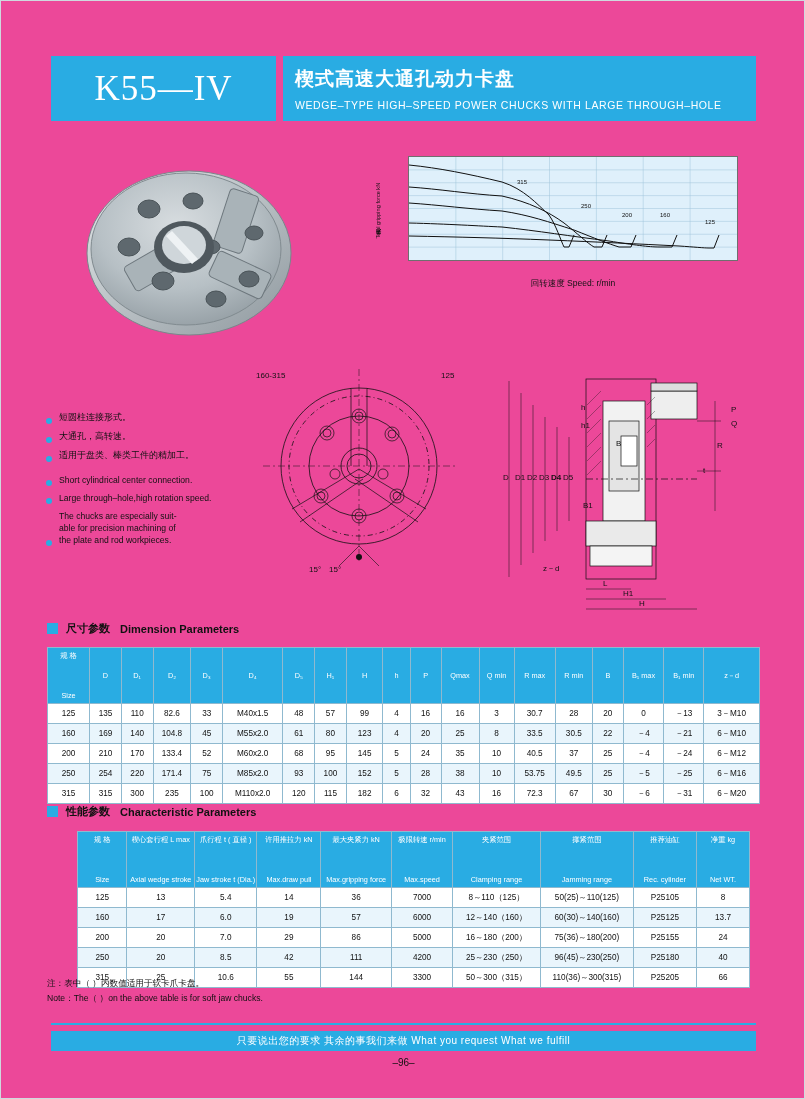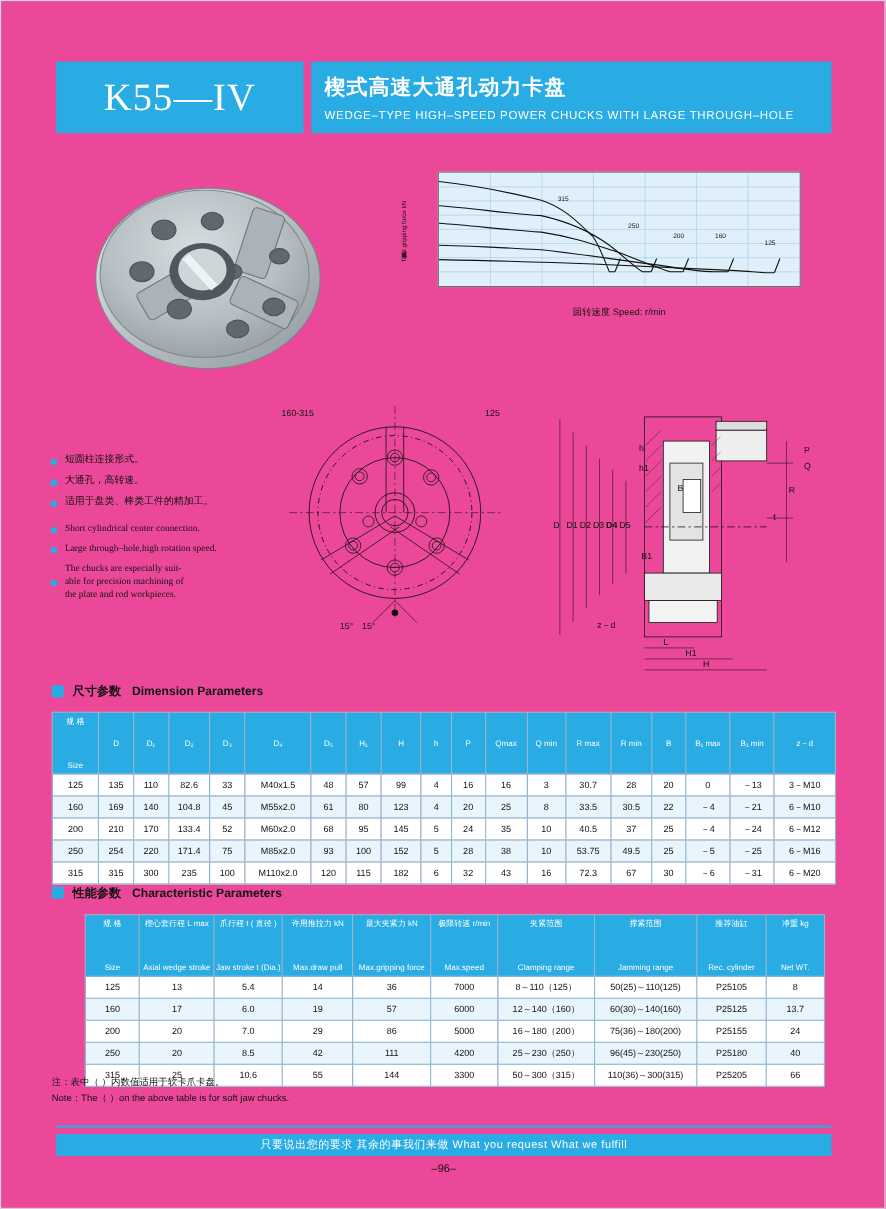--- a/index.html
+++ b/index.html
@@ -43,21 +43,21 @@
   .header-right .en{
     color:#ffffff;font-size:10.5px;letter-spacing:.6px;margin-top:7px;
   }
 
   
   .photo{
     position:absolute;left:70px;top:160px;width:240px;height:180px;
   }
   
   .chart-wrap{
-    position:absolute;left:365px;top:155px;width:380px;height:150px;
+    position:absolute;left:375px;top:155px;width:380px;height:150px;
   }
   .chart-box{
     position:absolute;left:32px;top:0;width:330px;height:105px;
     border:1px solid #6f6f6f;
     background:#dff0fb;
     box-sizing:border-box;
     overflow:hidden;
   }
   .chart-ylab{
     position:absolute;left:-2px;top:8px;width:14px;height:95px;
@@ -71,21 +71,21 @@
   }
   .curve-label{
     position:absolute;font-size:6px;color:#111;
   }
 
   
   .bullets{
     position:absolute;left:45px;top:410px;width:205px;
   }
   .bullet{
-    display:flex;align-items:center;margin-bottom:6px;font-family:Liberation Serif, serif;
+    display:flex;align-items:flex-end;margin-bottom:6px;
   }
   .bullet .dot{
     width:6px;height:6px;border-radius:50%;background:#29ace3;
     margin-top:4px;margin-right:7px;flex:0 0 auto;
   }
   .bullet .txt{
     font-size:9px;color:#111;line-height:13px;
   }
   .bullets .group2{margin-top:12px;}
   .bullets .group2 .txt{font-size:8.6px;line-height:12px;}

